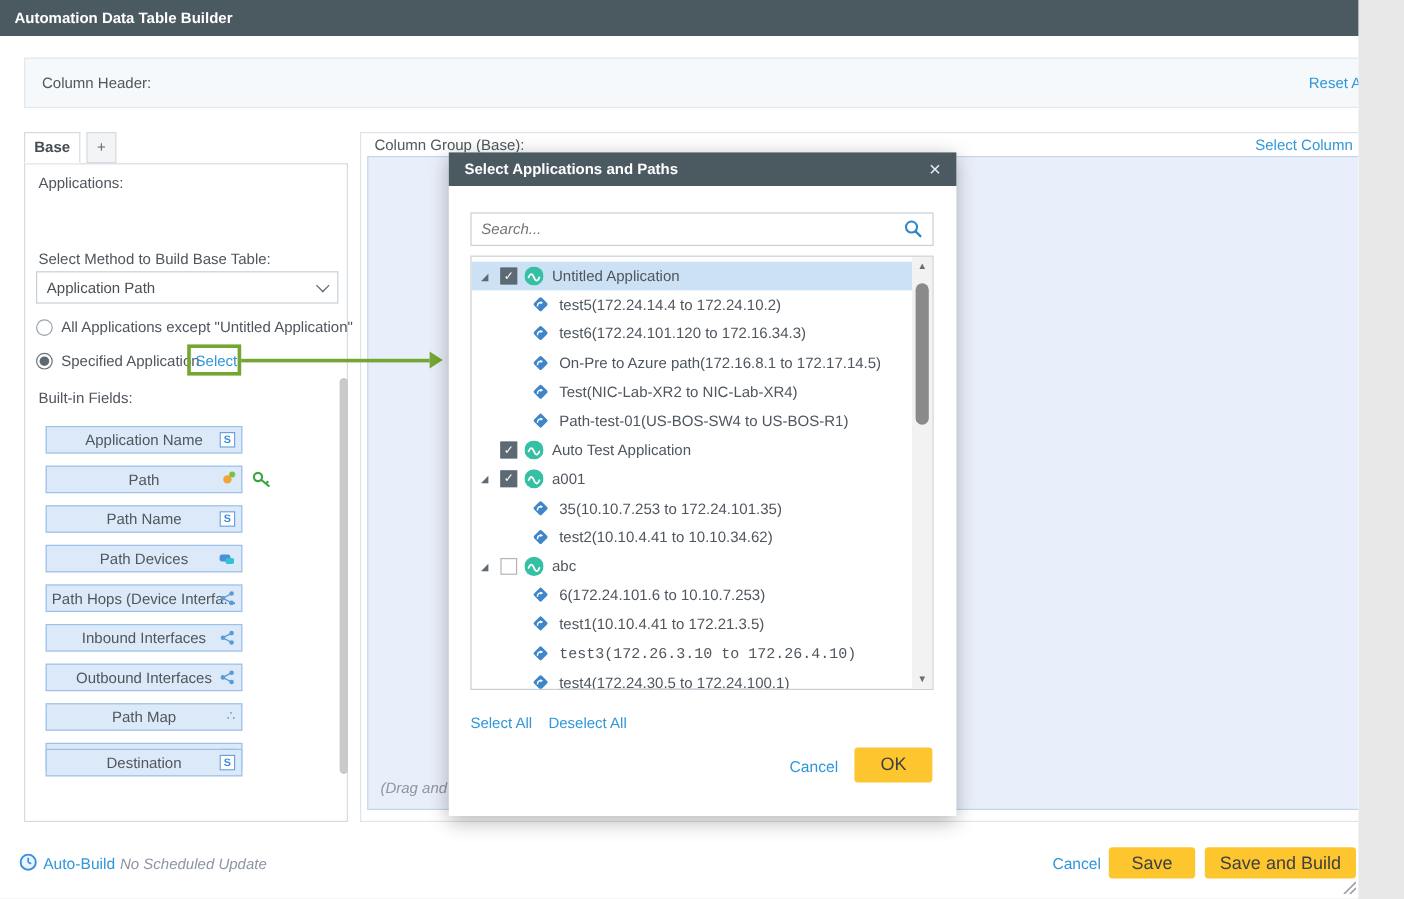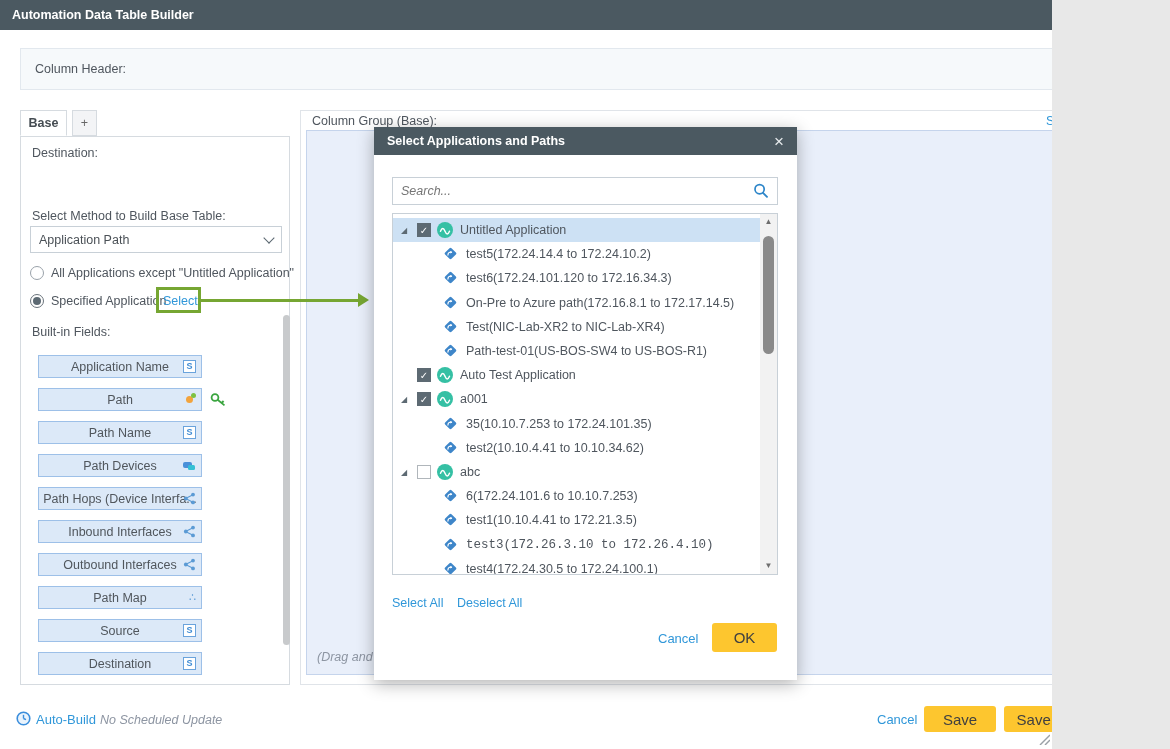--- a/index.html
+++ b/index.html
@@ -1,18 +1,18 @@
 <!DOCTYPE html>
 <html><head>
 <meta charset="utf-8">
 <style>
   * { margin:0; padding:0; box-sizing:border-box; }
   html,body { background:#e8e8e8; }
   #page {
-    position:relative; width:1052px; height:749px; background:#ffffff;
+    position:relative; width:1132px; height:749px; background:#ffffff;
     font-family:"Liberation Sans", sans-serif; color:#4f565e; overflow:hidden;
     font-size:12.5px;
   }
   .abs { position:absolute; }
 
   
   .titlebar { left:0; top:0; width:1170px; height:30px; background:#4b5961; color:#fff;
     display:flex; align-items:center; padding:0 12px; font-weight:bold; font-size:12.5px; }
   .titlebar .close, .modal-head .close { margin-left:auto; color:#e8ecee; font-size:17px;
     line-height:1; cursor:pointer; font-weight:normal; }
@@ -107,21 +107,21 @@
   <div class="abs colheader">
     <span>Column Header:</span>
     <a class="link">Reset All</a>
   </div>
 
   <div class="abs tab tab-base">Base</div>
   <div class="abs tab tab-plus">+</div>
 
   <div class="abs left-panel"></div>
 
-  <div class="abs form-label" style="left:32px; top:146px;">Destination:</div>
+  <div class="abs form-label" style="left:32px; top:146px;">Applications:</div>
 
   <div class="abs form-label" style="left:32px; top:209px;">Select Method to Build Base Table:</div>
   <div class="abs select-input" style="top:226px;">
     <span>Application Path</span>
     <span class="chev"></span>
   </div>
 
   <div class="abs radio" style="left:30px; top:266px;"></div>
   <div class="abs form-label" style="left:51px; top:266px;">All Applications except "Untitled Application"</div>
 
@@ -209,21 +209,21 @@
         <span class="chip-ic">
           <span class="map-ic">∴</span>
         </span>
       </div>
       <div class="abs chip" style="top: 619px;">
         <span>Source</span>
         <span class="chip-ic">
           <span class="s-badge">S</span>
         </span>
       </div>
-      <div class="abs chip" style="top: 652px;">
+      <div class="abs chip" style="top: 624px;">
         <span>Destination</span>
         <span class="chip-ic">
           <span class="s-badge">S</span>
         </span>
       </div>
     </div>
   <div class="abs vscroll" style="left:283px; top:315px; height:330px;"></div>
 
   <div class="abs main-panel"></div>
   <div class="abs form-label" style="left:312px; top:114px;">Column Group (Base):</div>

